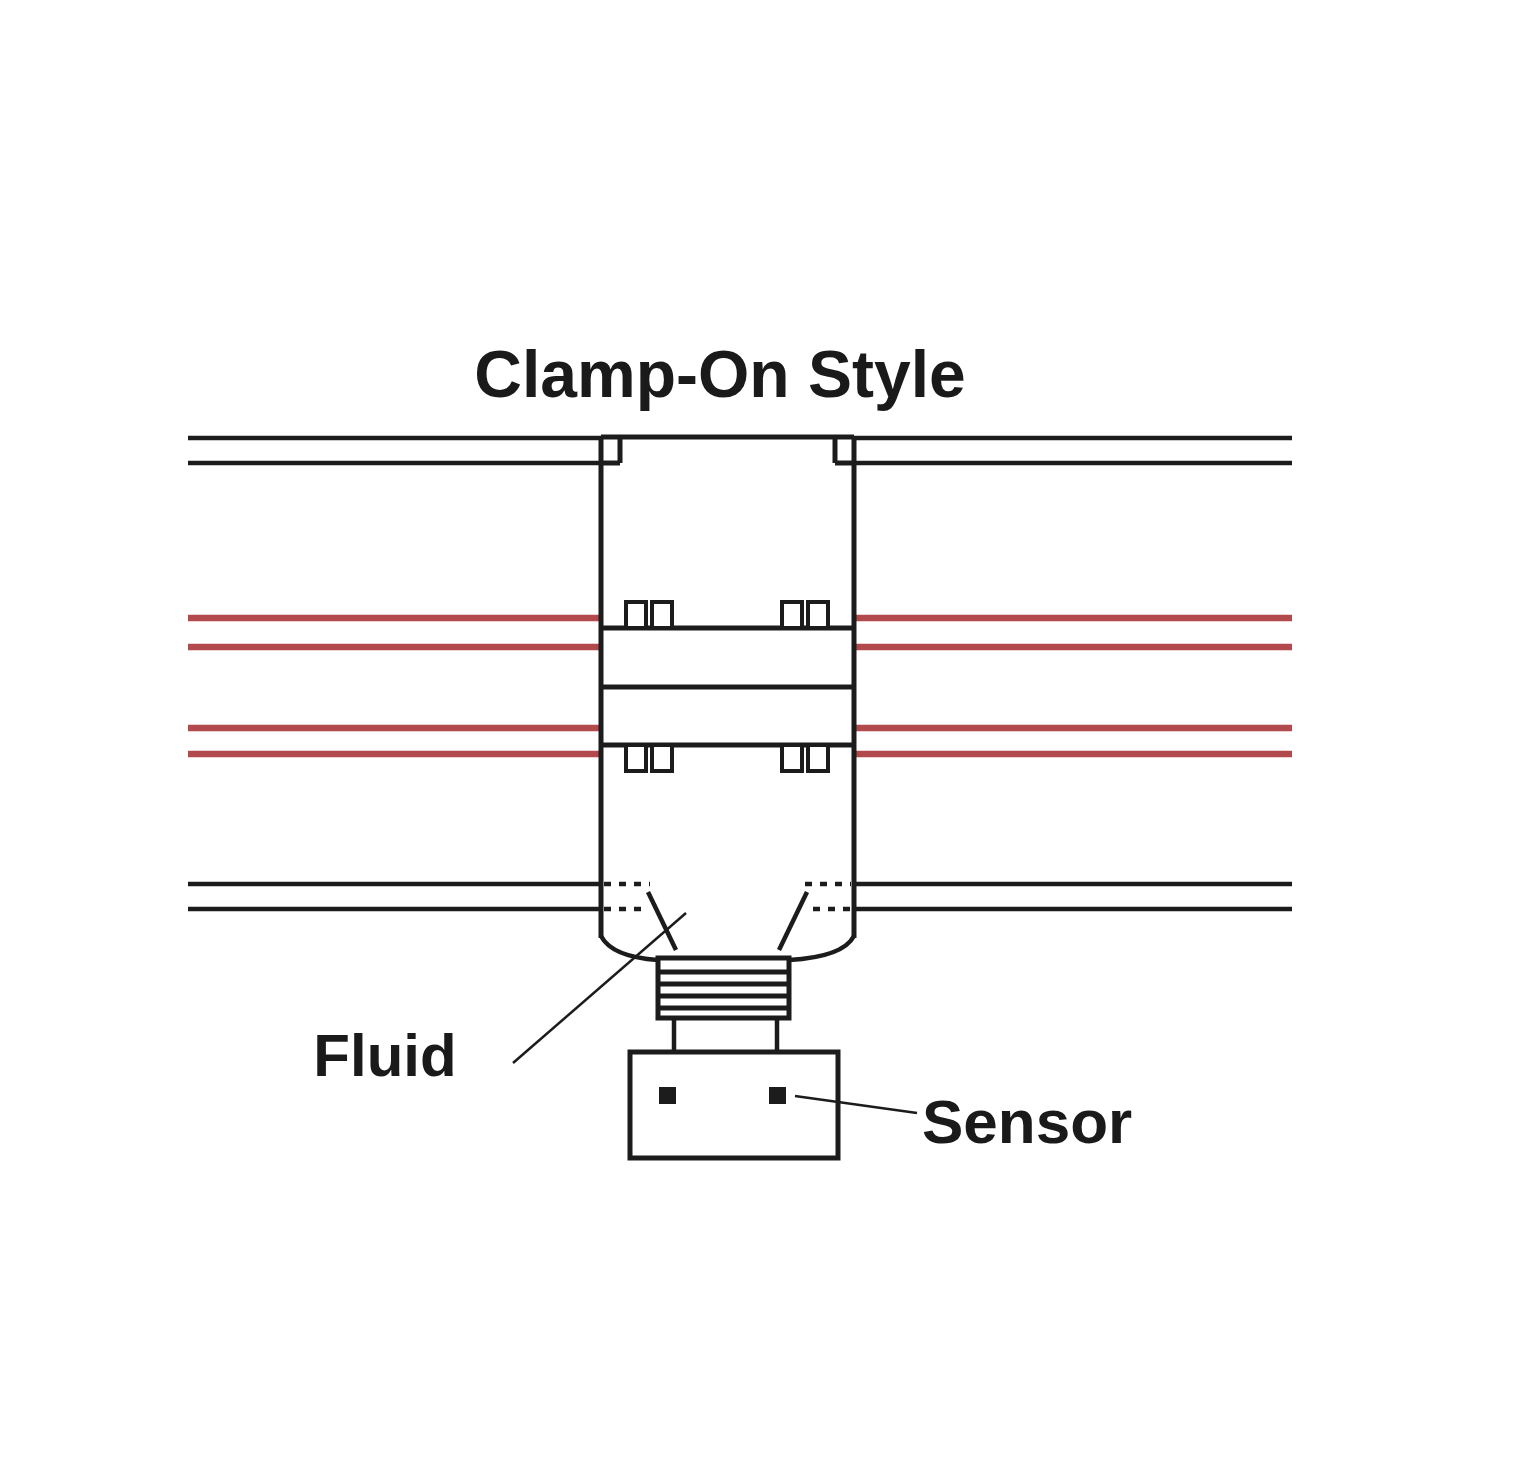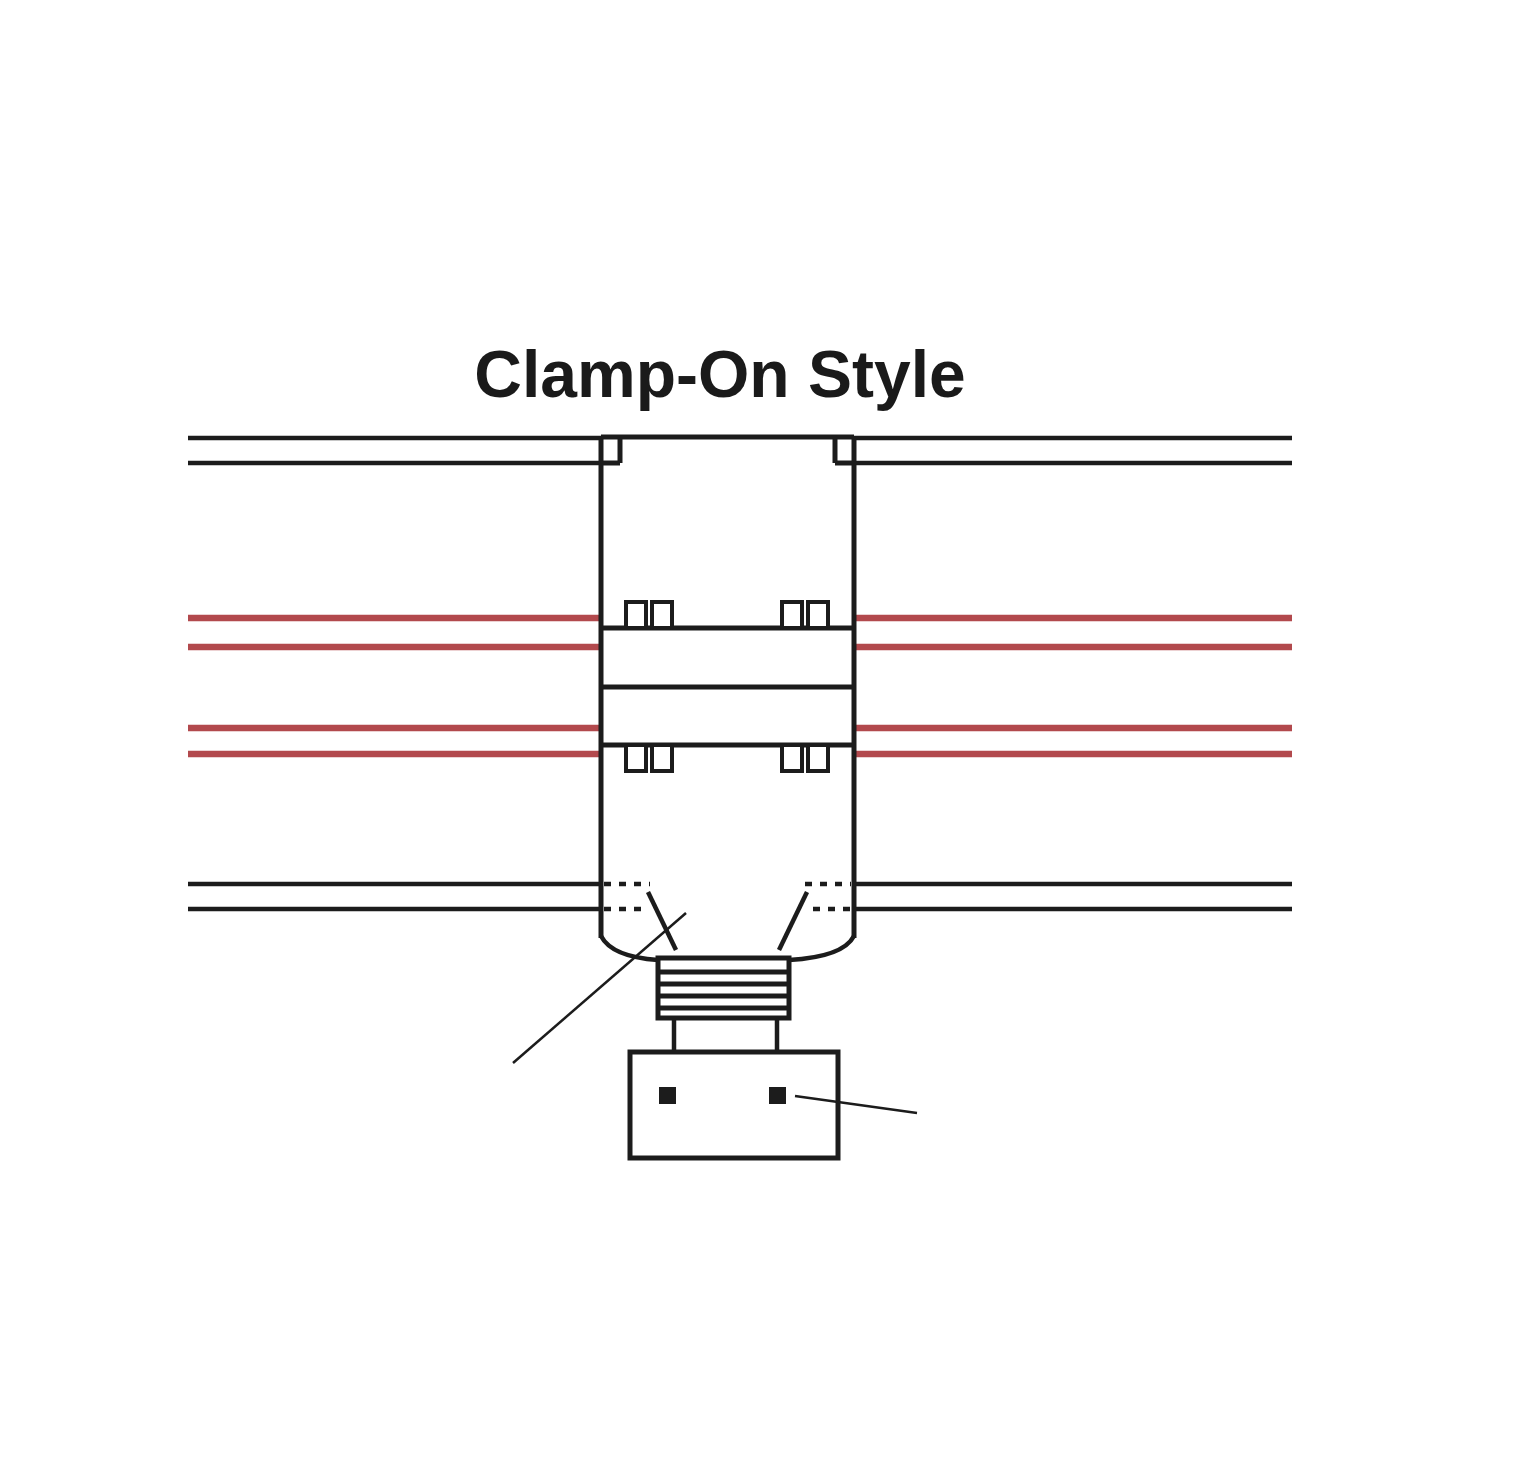--- a/index.html
+++ b/index.html
@@ -126,16 +126,18 @@
     </g>
 
     <line class="leader" x1="513" y1="1063" x2="686" y2="913"></line>
     <line class="leader" x1="795" y1="1096" x2="917" y2="1113"></line>
   </svg>
 
   
   <div class="label title" style="left:720px;top:336px;">Clamp-On Style</div>
 
   <div class="label fluid" style="left:385px;top:1024px;">
+    <div>Fluid</div>
   </div>
 
+  <div class="label sensor" style="left:922px;top:1086px;">Sensor</div>
 
 </div>
 
 </body></html>

